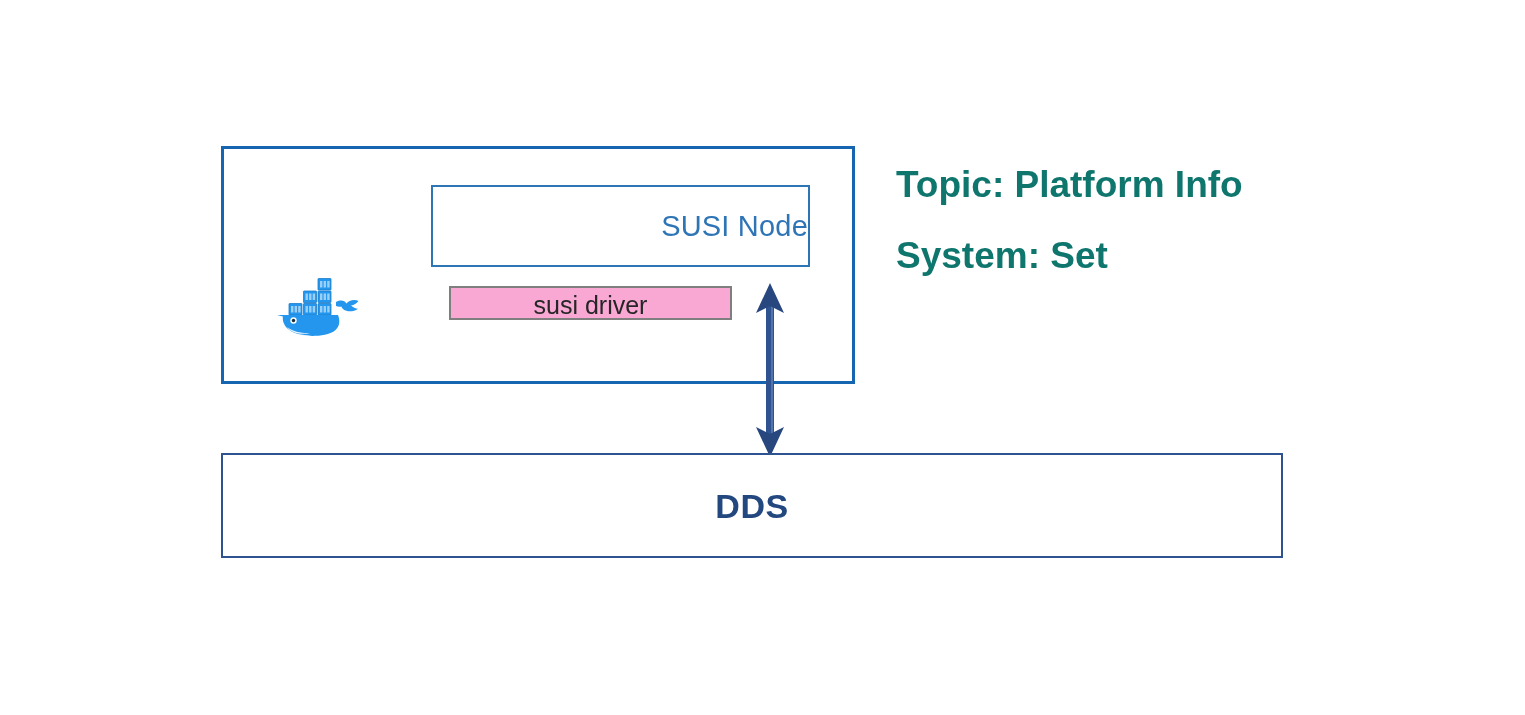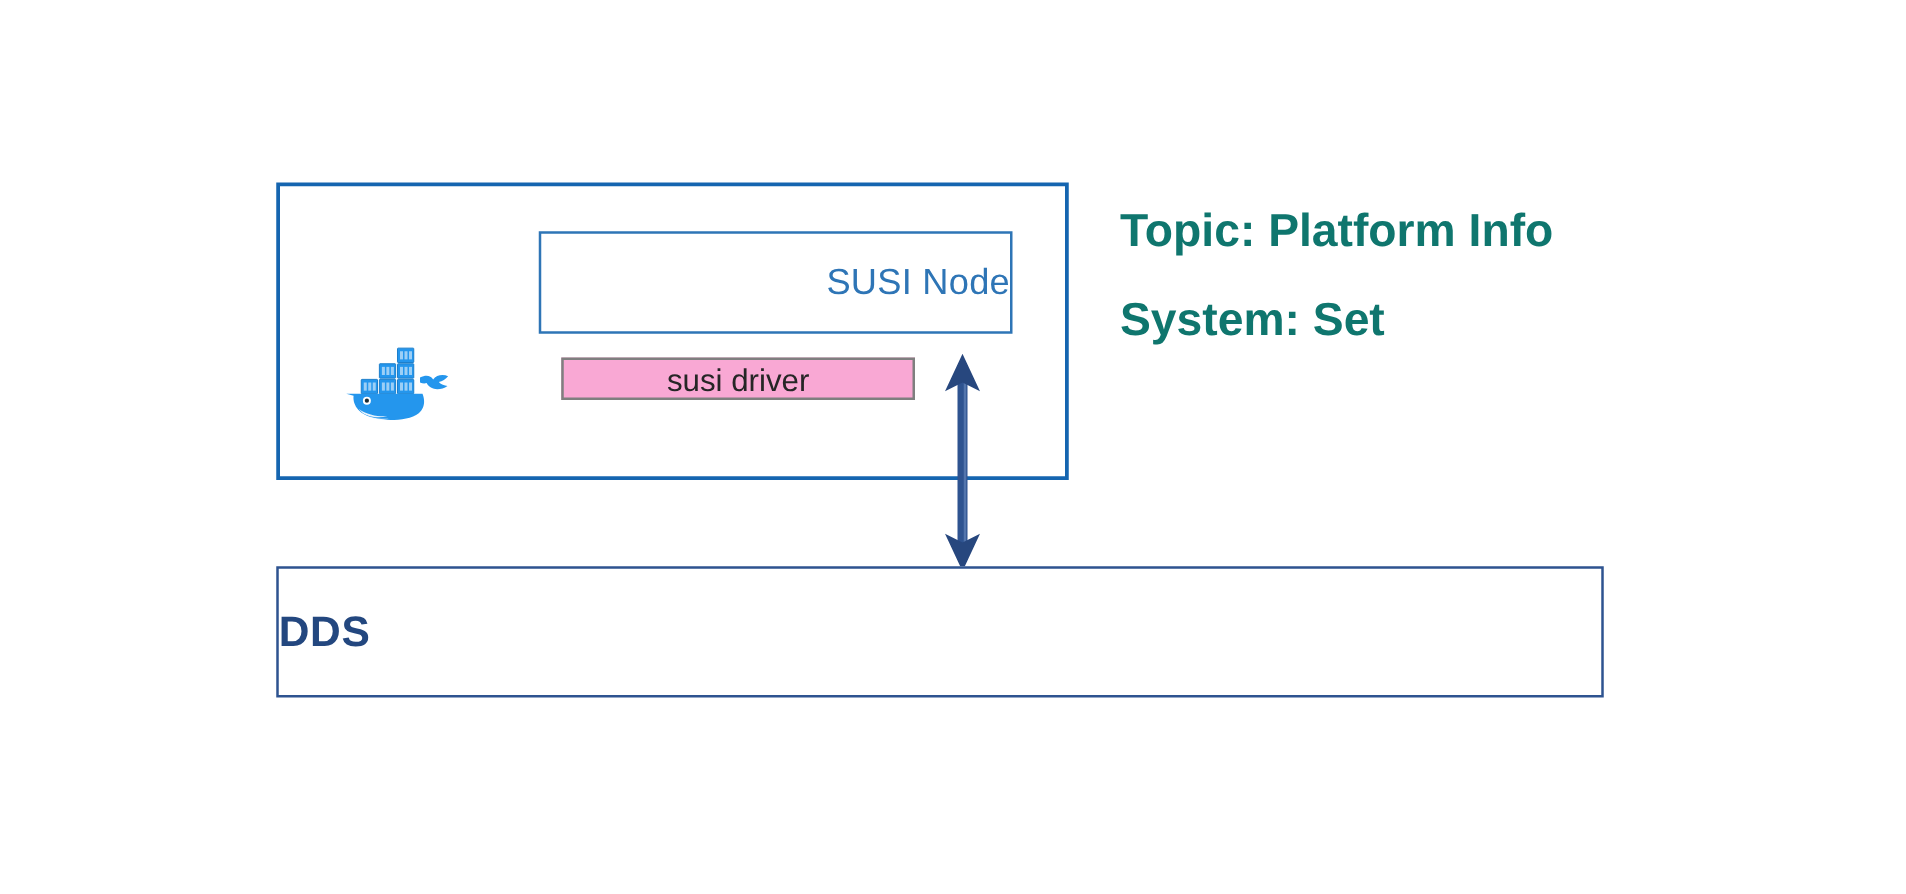--- a/index.html
+++ b/index.html
@@ -99,20 +99,21 @@
     position: absolute;
     left: 221px;
     top: 453px;
     width: 1062px;
     height: 105px;
     border: 2px solid #2E5390;
     background: #ffffff;
     box-sizing: border-box;
     display: flex;
     align-items: center;
+    justify-content: center;
   }
   .dds-label {
     font-size: 34px;
     font-weight: bold;
     color: #23477F;
     letter-spacing: 0.5px;
     line-height: 1;
   }
 
   

